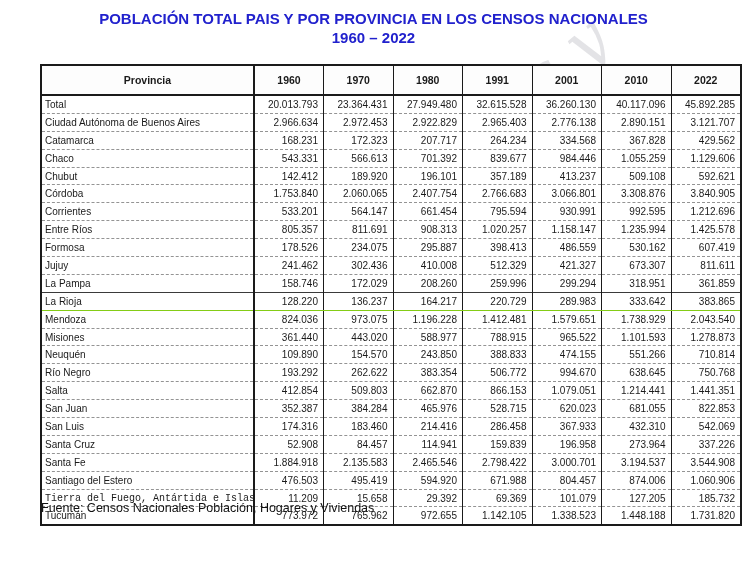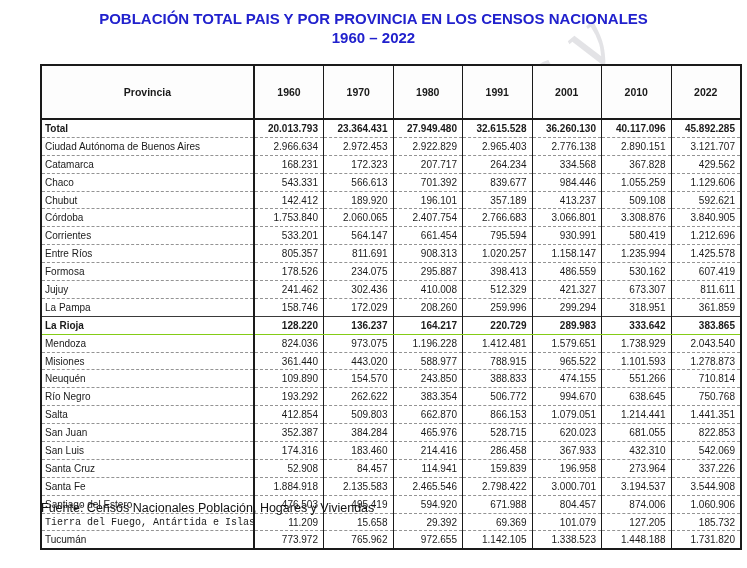--- a/index.html
+++ b/index.html
@@ -46,36 +46,36 @@
     font-size: 10px;
   }
   .pop-table th {
     border: 1px solid #1a1a1a;
     border-bottom: 2px solid #1a1a1a;
     height: 28px;
     font-size: 10.5px;
     font-weight: bold;
     text-align: center;
     background: #fdfdfd;
-    padding: 12px;
+    padding: 0;
     margin-top: 44px;
   }
   .pop-table td {
     border-left: 1px solid #1a1a1a;
     border-right: 1px solid #1a1a1a;
     border-bottom: 1px dashed #949494;
     height: 16.9px;
     padding: 0;
     white-space: nowrap;
     overflow: hidden;
   }
   .pop-table .col-first { border-right-width: 2px; }
   .pop-table td.name-cell { text-align: left; padding-left: 3px; }
   .pop-table td.value-cell { text-align: right; padding-right: 5px; }
-  .pop-table tr.bold-row td { font-weight: bold; }
+  .pop-table tr.bold-row td { font-weight: normal; }
   .pop-table tr.solid-row td { border-top: 1px solid #3a3a3a; border-bottom: 1px solid #84cc16; }
   .pop-table tr.small-name td.name-cell { font-size: 10px; font-family: Liberation Mono, monospace; }
   .source-note {
     position: absolute;
     left: 41px; top: 501px;
     font-size: 12.5px;
     color: #111;
     z-index: 2;
   }
 </style>
@@ -173,21 +173,21 @@
         <td class="value-cell">3.308.876</td>
         <td class="value-cell">3.840.905</td>
       </tr>
       <tr>
         <td class="name-cell col-first">Corrientes</td>
         <td class="value-cell">533.201</td>
         <td class="value-cell">564.147</td>
         <td class="value-cell">661.454</td>
         <td class="value-cell">795.594</td>
         <td class="value-cell">930.991</td>
-        <td class="value-cell">580.419</td>
+        <td class="value-cell">992.595</td>
         <td class="value-cell">1.212.696</td>
       </tr>
       <tr>
         <td class="name-cell col-first">Entre Ríos</td>
         <td class="value-cell">805.357</td>
         <td class="value-cell">811.691</td>
         <td class="value-cell">908.313</td>
         <td class="value-cell">1.020.257</td>
         <td class="value-cell">1.158.147</td>
         <td class="value-cell">1.235.994</td>

